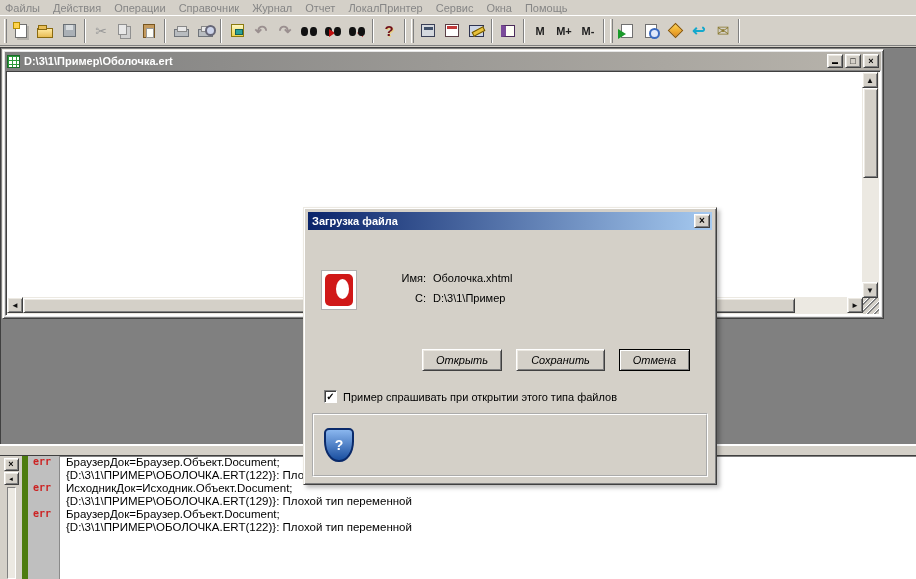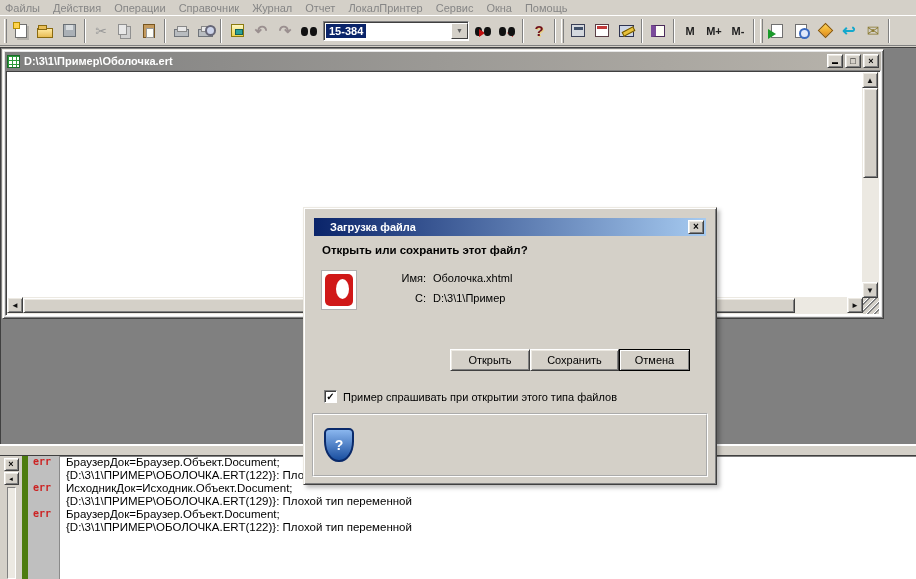--- a/index.html
+++ b/index.html
@@ -115,35 +115,35 @@
   .err-entry { display:flex; }
   .err-gutter { width:38px; flex:none; background:#bfbfbf; border-right:1px solid #8a8a8a; border-left:6px solid #4d7c0f;
     color:#cc2222; font-family:"DejaVu Sans Mono", monospace; font-weight:bold; font-size:10px; padding:0 0 0 5px; }
   .err-lines { padding-left:6px; color:#000; font-size:11.5px; line-height:13px; white-space:nowrap; }
   .err-filler { flex:1; display:flex; }
 
   
   .dialog { position:absolute; left:303px; top:207px; width:414px; height:278px; background:#d4d0c8;
     border:1px solid; border-color:#ece9e2 #404040 #404040 #ece9e2;
     box-shadow:inset 1px 1px 0 #fff, inset -1px -1px 0 #808080, 3px 3px 4px rgba(0,0,0,.25); z-index:50; }
-  .dlg-title { height:18px; margin:10px; background:linear-gradient(90deg,#0a246a,#a6caf0);
-    display:flex; align-items:center; padding:0 2px 0 16px; }
+  .dlg-title { height:18px; margin:4px; background:linear-gradient(90deg,#0a246a,#a6caf0);
+    display:flex; align-items:center; padding:0 2px 0 4px; }
   .dlg-title-text { color:#fff; font-weight:bold; font-size:11px; }
   .dlg-close { margin-left:auto; width:16px; height:14px; background:#d4d0c8; border:1px solid; border-color:#fff #404040 #404040 #fff;
     box-shadow:inset 1px 1px 0 #ece9e2, inset -1px -1px 0 #808080;
     display:flex; align-items:center; justify-content:center; font-size:10px; font-weight:bold; line-height:1; }
   .dlg-question { position:absolute; left:18px; top:36px; font-weight:bold; font-size:11.5px; color:#000; }
   .opera-icon { position:absolute; left:17px; top:62px; width:36px; height:40px; background:#fff; border:1px solid #b0b0b0; }
   .opera-o { position:absolute; inset:3px; background:#d01818; border-radius:5px; }
   .opera-o::after { content:""; position:absolute; left:11px; top:5px; width:13px; height:20px; background:#fff; border-radius:50%; }
   .dlg-fields { position:absolute; left:70px; top:64px; }
   .frow { display:flex; margin-bottom:8px; }
   .flabel { width:52px; text-align:right; margin-right:7px; color:#000; }
   .fvalue { color:#000; white-space:nowrap; }
-  .dlg-buttons { position:absolute; top:141px; right:26px; display:flex; gap:0; }
+  .dlg-buttons { position:absolute; top:141px; right:26px; display:flex; gap:14px;font-style:italic; }
   .dlg-btn { height:22px; background:#d4d0c8; border:1px solid; border-color:#fff #404040 #404040 #fff;
     box-shadow:inset 1px 1px 0 #ece9e2, inset -1px -1px 0 #808080;
     display:flex; align-items:center; justify-content:center; font-size:11px; color:#000; }
   .btn-open { width:80px; } .btn-save { width:89px; }
   .btn-cancel { width:71px; border:1px solid #000; outline:1px solid #000; outline-offset:-1px;
     box-shadow:inset 1px 1px 0 #fff, inset -1px -1px 0 #808080; }
   .dlg-checkrow { position:absolute; left:20px; top:182px; display:flex; align-items:center; gap:6px; }
   .checkbox { width:13px; height:13px; background:#fff; border:1px solid; border-color:#808080 #fff #fff #808080;
     box-shadow:inset 1px 1px 0 #404040; display:flex; align-items:center; justify-content:center;
     font-size:10px; font-weight:bold; color:#000; line-height:1; flex:none; }
@@ -205,26 +205,20 @@
     </div>
   <div class="tb-btn">
       <span class="ic i-undo"></span>
     </div>
   <div class="tb-btn">
       <span class="ic i-redo"></span>
     </div>
   <div class="tb-btn">
       <span class="ic i-binoc"></span>
     </div>
-  <div class="tb-combo">
-    <span class="tb-combo-text">15-384</span>
-    <span class="tb-combo-btn">
-        <span>▼</span>
-      </span>
-  </div>
   <div class="tb-btn">
       <span class="ic i-binoc">
         <span class="binoc-mark mark-next"></span>
       </span>
     </div>
   <div class="tb-btn">
       <span class="ic i-binoc">
         <span class="binoc-mark mark-prev"></span>
       </span>
     </div>
@@ -352,21 +346,20 @@
   </div>
 </div>
 
 <div class="dialog">
   <div class="dlg-title">
     <span class="dlg-title-text">Загрузка файла</span>
     <span class="dlg-close">
         <span>×</span>
       </span>
   </div>
-  <div class="dlg-question">Открыть или сохранить этот файл?</div>
   <div class="opera-icon">
       <div class="opera-o"></div>
     </div>
   <div class="dlg-fields">
     <div class="frow">
       <span class="flabel">Имя:</span>
       <span class="fvalue">Оболочка.xhtml</span>
     </div>
     <div class="frow">
       <span class="flabel">С:</span>

